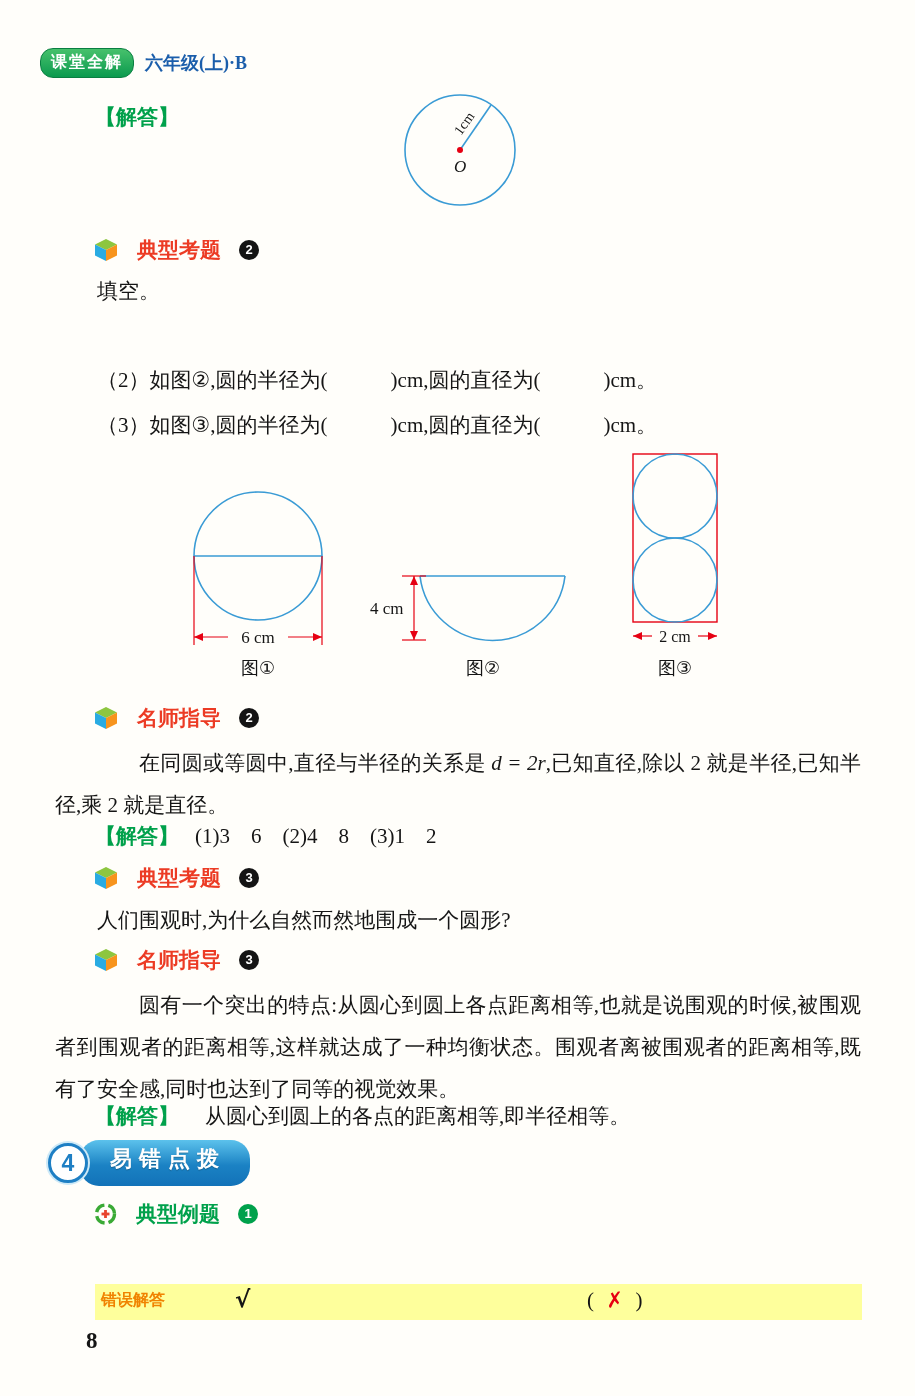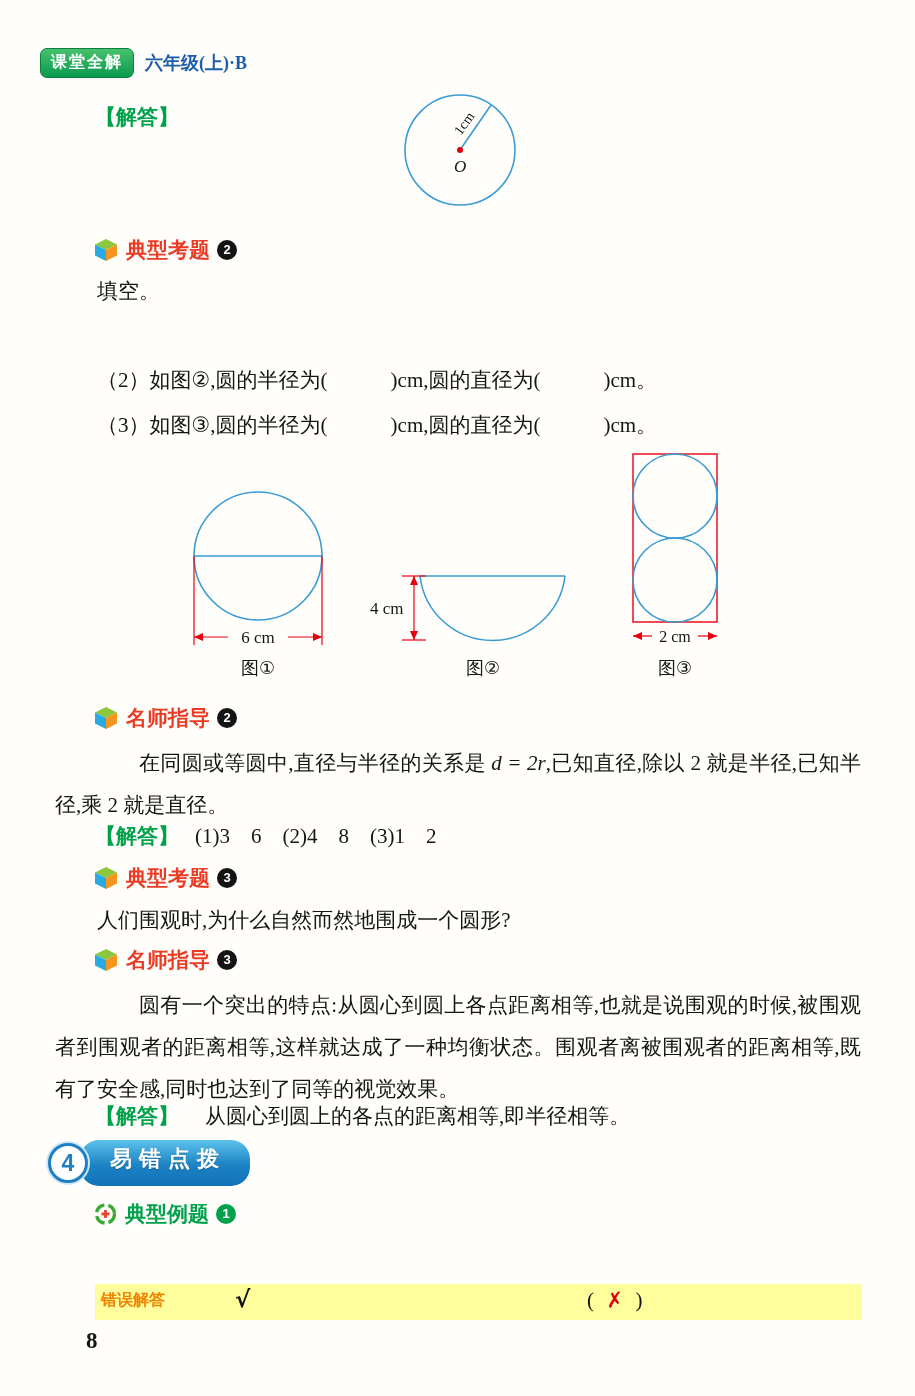--- a/index.html
+++ b/index.html
@@ -5,31 +5,31 @@
   * { margin:0; padding:0; box-sizing:border-box; }
   html,body { background:#d8d8d8; }
   .page {
     position:relative; width:915px; height:1396px; margin:0 auto;
     background:#fffefa; overflow:hidden; color:#151515;
     font-family:"Liberation Serif","DejaVu Serif","DejaVu Sans",serif;
   }
   
   .header { position:absolute; top:48px; left:40px; display:flex; align-items:center; gap:11px; }
   .logo {
-    display:inline-block; padding:3px 10px 4px; border-radius:7px;
+    display:inline-block; padding:3px 10px 4px; border-radius:13px;
     background:linear-gradient(180deg,#47c16c,#0b9a4e); border:1px solid #0a7f41;
     color:#fff; font-family:"Liberation Sans","DejaVu Sans",sans-serif;
     font-weight:bold; font-size:16px; letter-spacing:2px;
   }
   .grade { font-size:18px; font-weight:bold; color:#1b5eab; }
   
   .jieda { color:#00a14b; font-weight:bold; font-size:21px; }
   .jieda-top { position:absolute; top:103px; left:95px; }
   .bodyline { position:absolute; left:97px; font-size:21px; }
-  .sec { position:absolute; display:flex; align-items:center; gap:7px; }
+  .sec { position:absolute; display:flex; align-items:center; gap:18px; }
   .sec-title { font-size:21px; font-weight:bold; font-family:"Liberation Sans","DejaVu Sans",sans-serif; }
   .red { color:#ec3b24; }
   .greentx { color:#00a14b; }
   .badge-num {
     width:20px; height:20px; border-radius:50%; color:#fff; text-align:center;
     line-height:20px; font-size:13px; font-weight:bold;
     font-family:"Liberation Sans","DejaVu Sans",sans-serif;
   }
   .badge-black { background:#141414; }
   .badge-green { background:#00a14b; }

